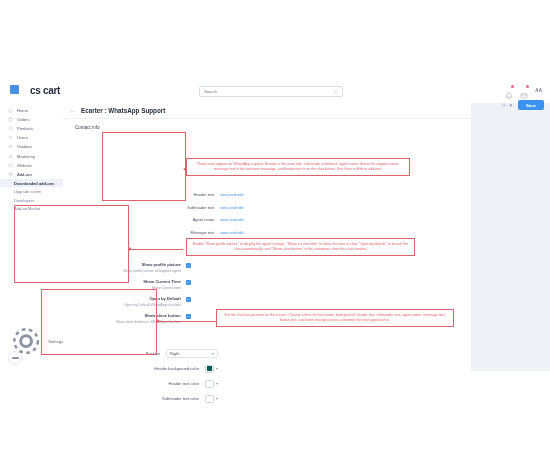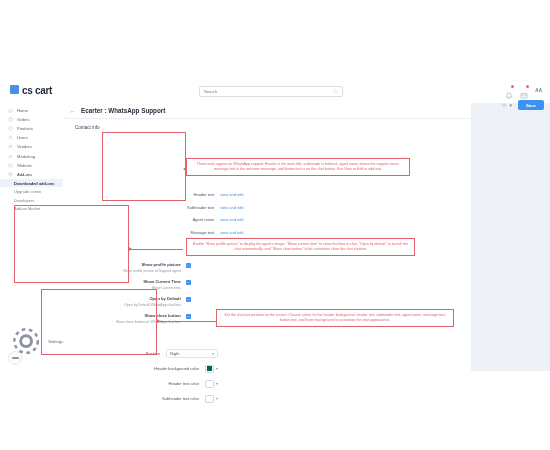--- a/index.html
+++ b/index.html
@@ -13,21 +13,21 @@
     position: absolute; left: 0; top: 81px;
     width: 550px; height: 290px;
     background: #eef1f6;
   }
   
   .topbar {
     position: absolute; left: 0; top: 0; width: 550px; height: 22px;
     background: #ffffff;
     display: flex; align-items: center;
   }
-  .logo { position: absolute; left: 10px; top: 4px; display: flex; align-items: flex-start; gap: 3px; }
+  .logo { position: absolute; left: 10px; top: 4px; display: flex; align-items: flex-start; gap: 11px; }
   .logo-mark { width: 9px; height: 9px; background: #4a90e2; border-radius: 1px; }
   .logo-text { font-size: 10px; font-weight: 700; color: #1f2a37; letter-spacing: -0.3px; }
   .searchbox {
     position: absolute; left: 199px; top: 5px; width: 144px; height: 11px;
     border: 1px solid #d8dee8; border-radius: 2px; background: #fff;
     display: flex; align-items: center; padding: 0 4px;
   }
   .searchbox input {
     border: 0; outline: 0; font-size: 4.2px; color: #8a93a3;
     font-family: "Liberation Sans", sans-serif; flex: 1; background: transparent;

